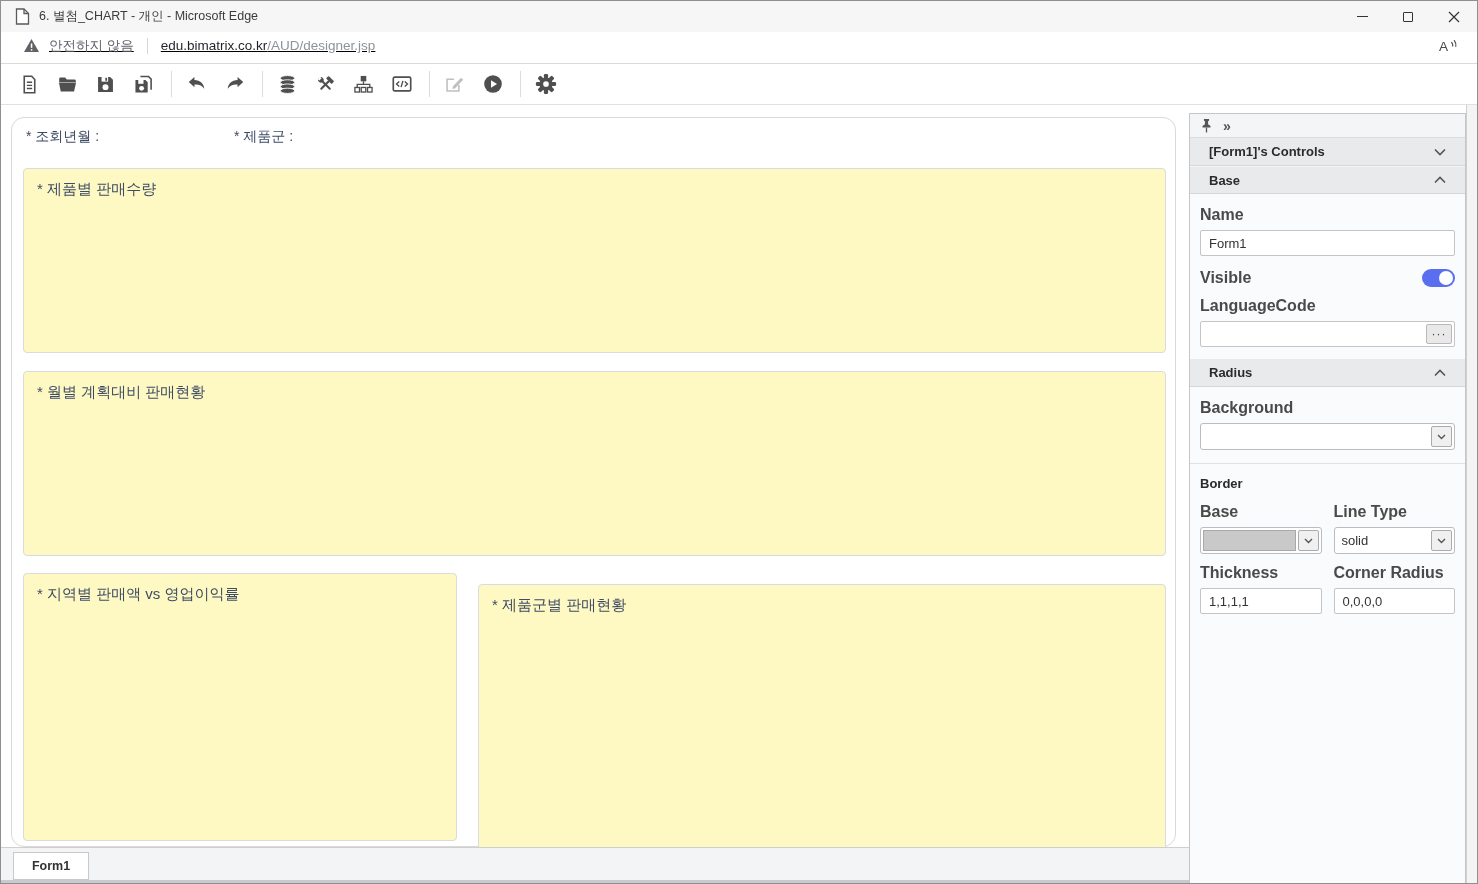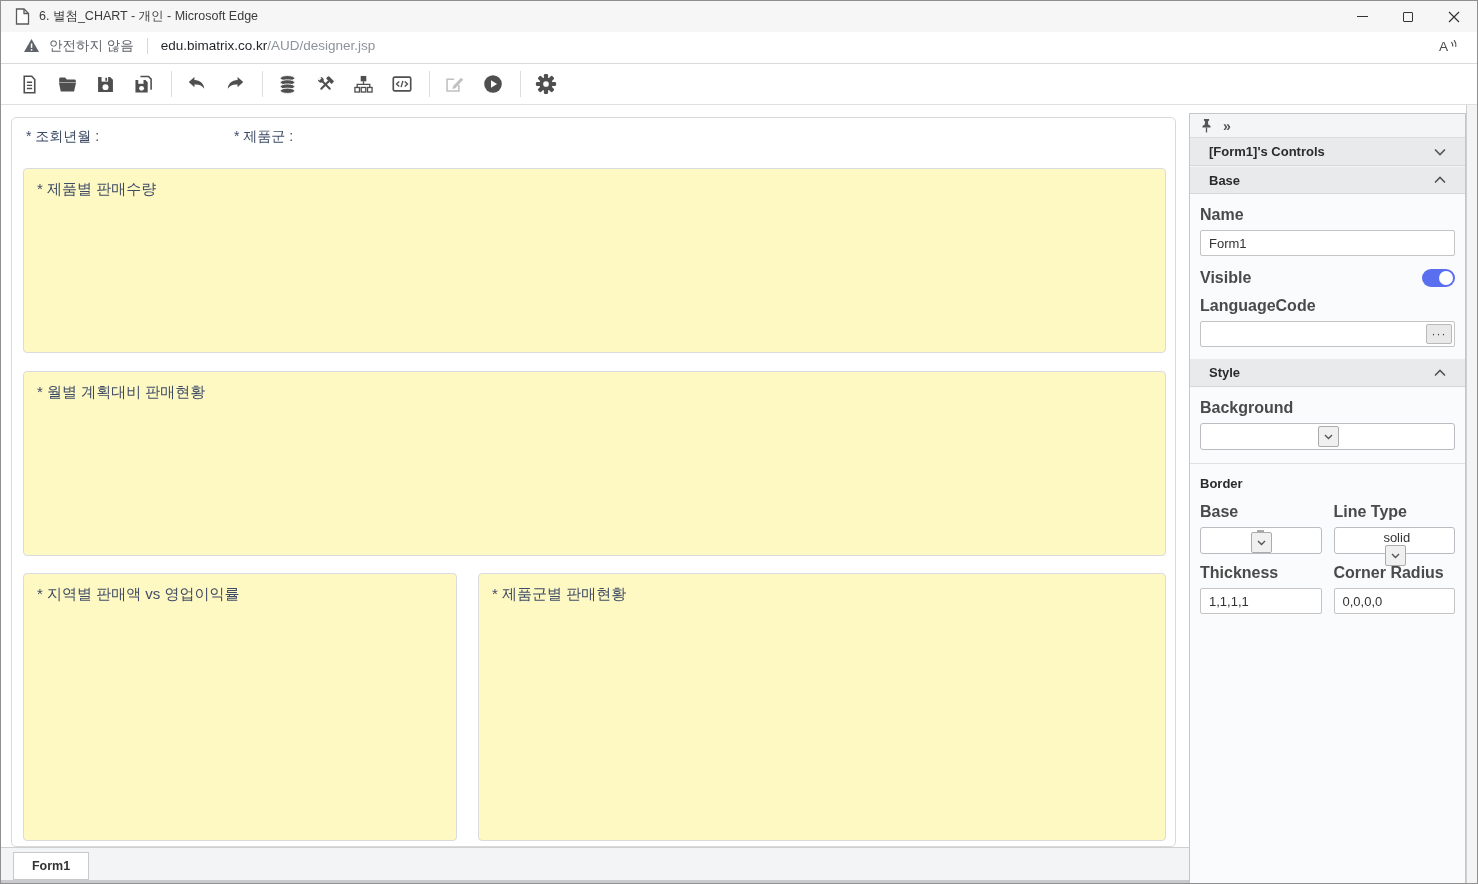--- a/index.html
+++ b/index.html
@@ -28,20 +28,21 @@
   .win-btn { width: 46px; height: 31px; display: flex; align-items: center; justify-content: center; }
   .glyph-min { width: 11px; border-top: 1.2px solid #333; display: block; }
   .glyph-max { width: 10px; height: 10px; border: 1.2px solid #333; border-radius: 1px; display: block; }
   
   .addressbar {
     flex: 0 0 32px; background: #fff;
     border-bottom: 1px solid #dadada;
     display: flex; align-items: center;
     padding: 0 16px 4px 22px;
     font-size: 13.5px;
+    text-decoration: underline;
   }
   .addressbar .warn-ico { width: 17px; height: 15px; margin-right: 9px; }
   .addressbar .sec-label { color: #5f6368; }
   .vsep { width: 1px; height: 16px; background: #d6d6d6; margin: 0 13px; }
   .url .domain { color: #1f2328; }
   .url .path { color: #8d939c; }
   .read-aloud { margin-left: auto; width: 26px; height: 26px; display: flex; align-items: center; justify-content: center; }
   
   .toolbar {
     flex: 0 0 41px; background: #fff;
@@ -49,33 +50,33 @@
     display: flex; align-items: center;
     padding-left: 11px;
   }
   .tb-btn { width: 35px; height: 34px; display: flex; align-items: center; justify-content: center; margin-right: 3px; border-radius: 3px; }
   .tb-sep { width: 1px; height: 26px; background: #dcdcdc; margin: 0 7px; }
   
   .main { flex: 1; display: flex; min-height: 0; background: #fff; }
   .canvas-region { flex: 1; position: relative; background: #fff; }
   .form-canvas {
     position: absolute; left: 10px; top: 12px; right: 13px; bottom: 36px;
-    border: 1px solid #d9d9d9; border-radius: 5px; background: #fff;
+    border: 1px solid #d9d9d9; border-radius: 13px; background: #fff;
   }
   .filter-label { position: absolute; top: 10px; font-size: 14px; color: #3e4b64; white-space: nowrap; }
   .fl-1 { left: 14px; }
   .fl-2 { left: 222px; }
   .chart-panel {
     position: absolute; border: 1px solid #d9dbdf; border-radius: 4px; background: #fef9c3;
   }
   .chart-panel .panel-title { position: absolute; left: 13px; top: 11px; font-size: 15px; color: #3e4b64; white-space: nowrap; }
   .p1 { left: 11px; top: 50px;  width: 1143px; height: 185px; }
   .p2 { left: 11px; top: 253px; width: 1143px; height: 185px; }
   .p3 { left: 11px; top: 455px; width: 434px;  height: 268px; }
-  .p4 { left: 466px; top: 455px; width: 688px; height: 268px; }
+  .p4 { left: 466px; top: 466px; width: 688px; height: 268px; }
   
   .tab-bar {
     position: absolute; left: 0; right: 0; bottom: 0; height: 36px;
     background: #f3f4f6; border-top: 1px solid #cfcfcf;
     border-bottom: 3px solid #c9cacd;
   }
   .tab {
     position: absolute; left: 12px; top: 4px; width: 76px; height: 28px;
     background: #fff; border: 1px solid #c9c9c9;
     display: flex; align-items: center; justify-content: center;
@@ -112,21 +113,21 @@
   .toggle .knob { position: absolute; right: 2px; top: 2px; width: 14px; height: 14px; border-radius: 50%; background: #fff; }
   .input-with-btn { position: relative; }
   .mini-btn {
     position: absolute; right: 3px; top: 3px; width: 26px; height: 20px;
     background: #e9e9e9; border: 1px solid #b9b9b9; border-radius: 2px;
     font-size: 12px; color: #444; display: flex; align-items: center; justify-content: center;
     line-height: 1; letter-spacing: 1px;
   }
   .dropdown {
     display: flex; align-items: center; height: 27px;
-    border: 1px solid #b9bcc0; border-radius: 3px; background: #fff; padding: 2px; flex-direction: column;
+    border: 1px solid #b9bcc0; border-radius: 3px; background: #fff; padding: 2px;
   }
   .dd-face { flex: 1; height: 100%; display: flex; align-items: center; padding-left: 5px; font-size: 13px; color: #333; }
   .dd-face.swatch { background: #c9c9c9; border: 1px solid #a9a9a9; }
   .dd-btn {
     width: 21px; height: 21px; margin-left: 2px; background: #f0f0f0;
     border: 1px solid #ababab; border-radius: 2px;
     display: flex; align-items: center; justify-content: center; flex: 0 0 auto;
   }
   .divider { border-top: 1px solid #e2e2e2; margin: 13px -10px 0; }
   .sub-title { font-weight: 700; font-size: 13px; color: #2b2b2b; margin: 12px 0 2px; }
@@ -352,21 +353,21 @@
         </div>
 
         <div class="field-label">LanguageCode</div>
         <div class="input-with-btn">
           <input class="txt-input" type="text" value="" style="">
           <span class="mini-btn">···</span>
         </div>
       </div>
 
       <div class="sec-header">
-        <span>Style</span>
+        <span>Radius</span>
         <svg width="12" height="8" viewBox="0 0 12 8">
             <path d="M1 6.5l5-5 5 5" fill="none" stroke="#555" stroke-width="1.6"></path>
           </svg>
       </div>
 
       <div class="sec-body">
         <div class="field-label">Background</div>
         <div class="dropdown">
           <div class="dd-face"></div>
           <div class="dd-btn">

